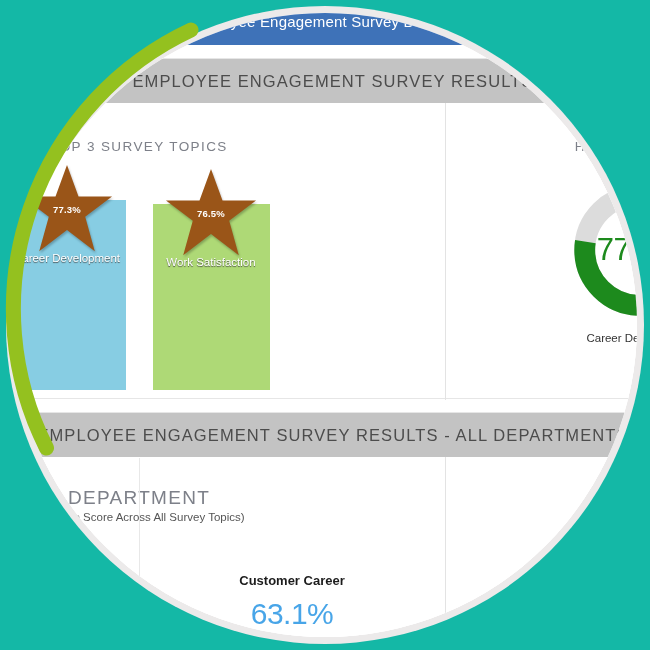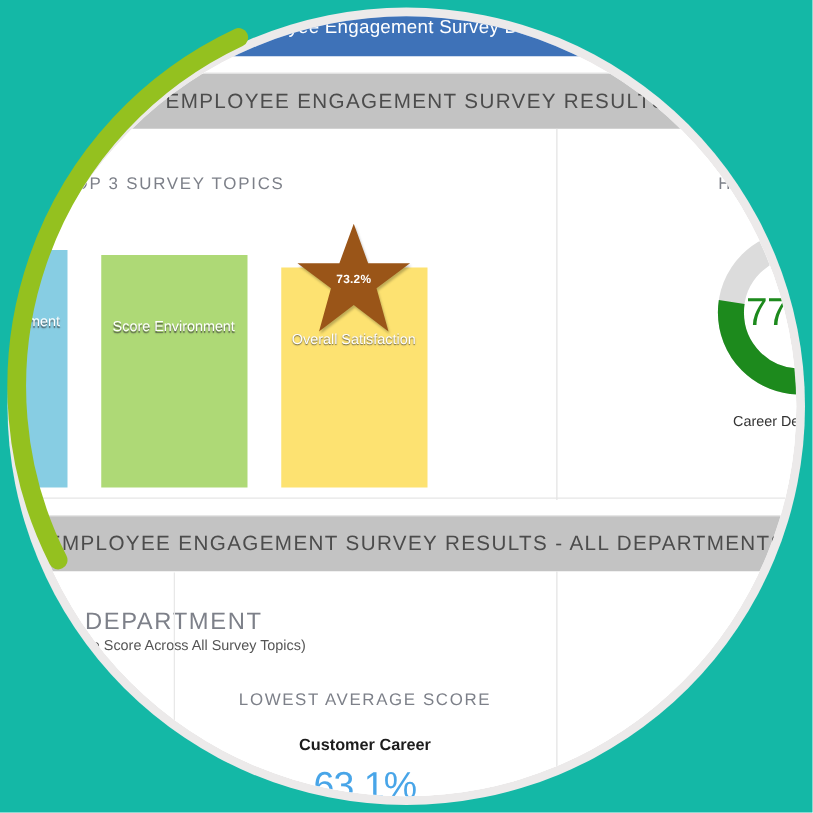--- a/index.html
+++ b/index.html
@@ -163,35 +163,30 @@
                       <polygon points="50,2 62,35 97,35 69,56 79,92 50,70 21,92 31,56 3,35 38,35" fill="#9a5518"></polygon>
                     </svg>
                     <div class="star-value">77.3%</div>
                   </div>
                   <div class="bar-label">Career Development</div>
                 </div>
               </div>
 
               <div class="bar-col">
                 <div class="bar" style="height:186px;background:#aed976;">
-                  <div class="bar-label">Score Environment</div>
-                </div>
-              </div>
-
-              <div class="bar-col">
-                <div class="bar" style="height:176px;background:#fde271;">
                   <div class="star-wrap">
                     <svg viewBox="0 0 100 96" width="96" height="92" aria-hidden="true">
                       <polygon points="50,2 62,35 97,35 69,56 79,92 50,70 21,92 31,56 3,35 38,35" fill="#9a5518"></polygon>
                     </svg>
-                    <div class="star-value">73.2%</div>
+                    <div class="star-value">76.5%</div>
                   </div>
-                  <div class="bar-label">Overall Satisfaction</div>
+                  <div class="bar-label">Work Satisfaction</div>
                 </div>
               </div>
+
 
             </div>
           </div>
 
           <div class="pane-right">
             <div class="pane-label">HIGHEST SCORE</div>
 
             <div id="donut-wrap">
               <div class="donut">
                 <svg viewBox="0 0 42 42" width="146" height="146" aria-hidden="true">
@@ -219,21 +214,20 @@
               <div class="dept-sub">(Average Score Across All Survey Topics)</div>
             </div>
 
             <div class="stat-row">
               <div class="stat-cell">
                 <div class="stat-head">AVERAGE SCORE</div>
                 <div class="stat-name"></div>
                 <div class="stat-pct"></div>
               </div>
               <div class="stat-cell">
-                <div class="stat-head">LOWEST AVERAGE SCORE</div>
                 <div class="stat-name">Customer Career</div>
                 <div class="stat-pct">63.1%</div>
               </div>
             </div>
           </div>
 
           <div class="pane-right-bottom">
             <div class="stat-row-right">
               <div class="stat-head">HIGHEST AVERAGE SCORE</div>
               <div class="stat-name">Workplace Operations</div>

